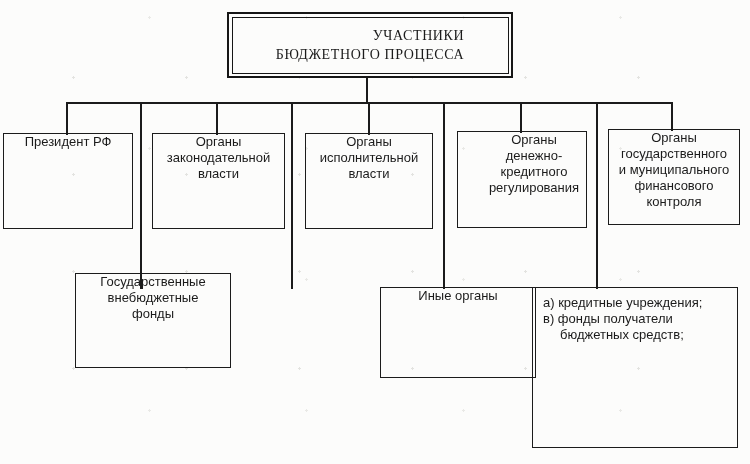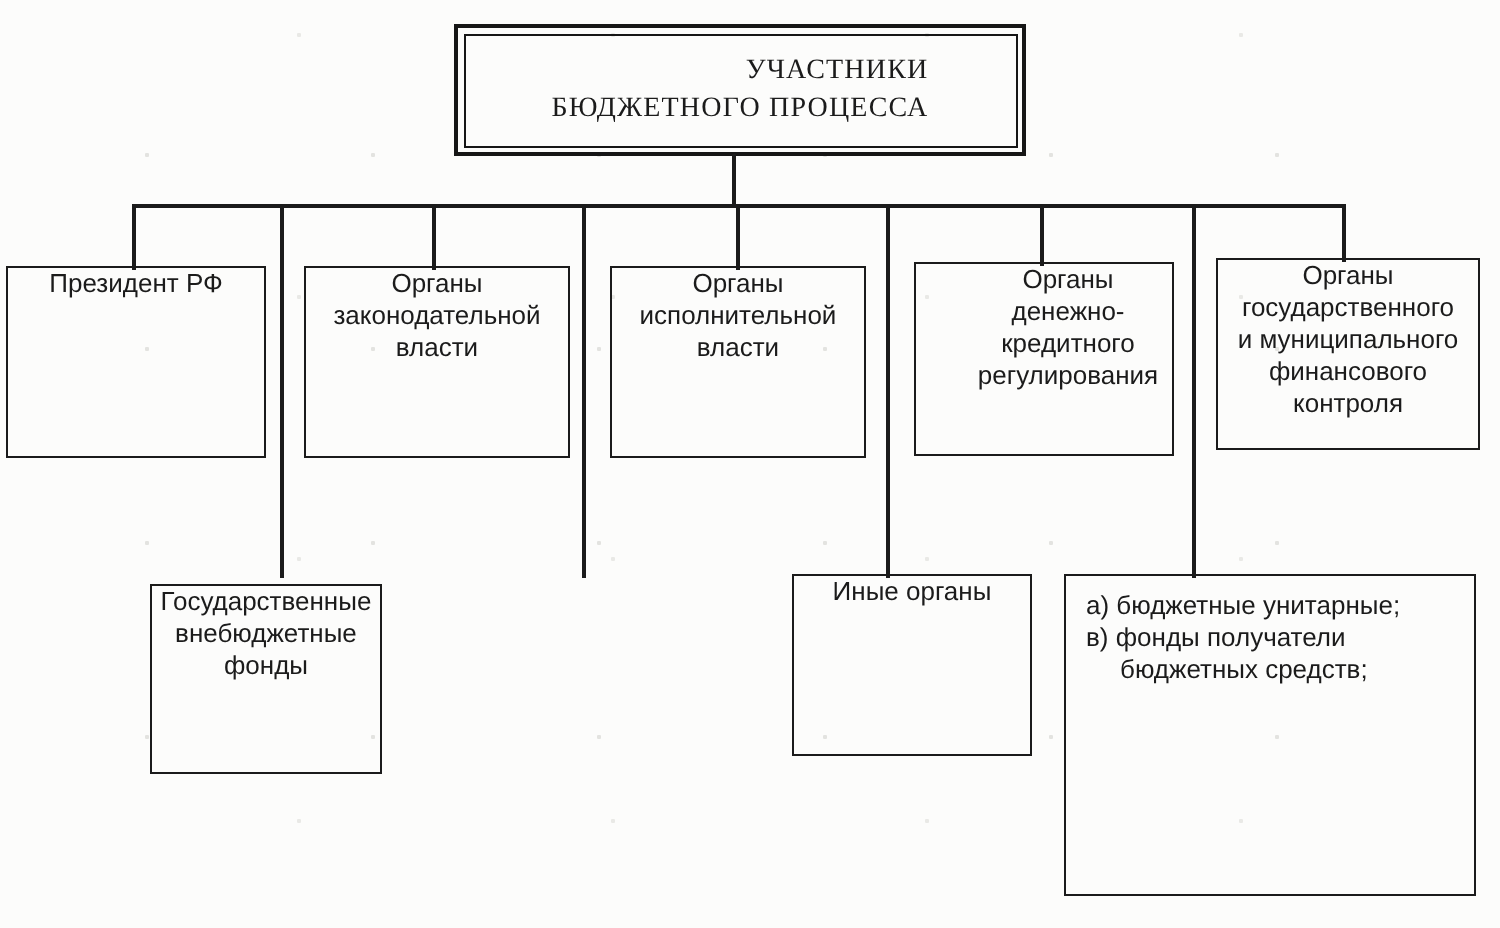--- a/index.html
+++ b/index.html
@@ -62,23 +62,23 @@
   .l-v2 { left: 291px; top: 102px; width: 2px; height: 187px; }
   .l-v3 { left: 443px; top: 102px; width: 2px; height: 187px; }
   .l-v4 { left: 596px; top: 102px; width: 2px; height: 187px; }
 
   
   .n-president      { left: 3px;   top: 133px; width: 130px; height: 96px; }
   .n-legislative    { left: 152px; top: 133px; width: 133px; height: 96px; }
   .n-executive      { left: 305px; top: 133px; width: 128px; height: 96px; }
   .n-monetary       { left: 457px; top: 131px; width: 130px; height: 97px; padding-left: 24px; }
   .n-fincontrol     { left: 608px; top: 129px; width: 132px; height: 96px; }
-  .n-funds          { left: 75px;  top: 292px; width: 116px; height: 95px; }
+  .n-funds          { left: 75px;  top: 273px; width: 156px; height: 95px; }
   .n-administrators { left: 228px; top: 287px; width: 130px; height: 96px; }
-  .n-other          { left: 380px; top: 287px; width: 120px; height: 91px; margin-left: 16px; }
+  .n-other          { left: 380px; top: 287px; width: 156px; height: 91px; }
 
   .n-list {
     position: absolute;
     box-sizing: border-box;
     left: 532px; top: 287px; width: 206px; height: 161px;
     border: 1.5px solid #1b1b1b;
     padding: 7px 4px 0 10px;
     font-size: 13px;
     line-height: 16.2px;
     text-align: left;
@@ -142,18 +142,18 @@
   <div class="box n-funds">
     <div class="lbl">Государственные
 внебюджетные
 фонды</div>
   </div>
   <div class="box n-other">
     <div class="lbl">Иные органы</div>
   </div>
 
   <div class="n-list">
-    <div class="li">а) бюджетные унитарные;</div>
+    <div class="li">а) кредитные учреждения;</div>
     <div class="li">в) фонды получатели
 бюджетных средств;</div>
   </div>
 
 </div>
 
 </body></html>

